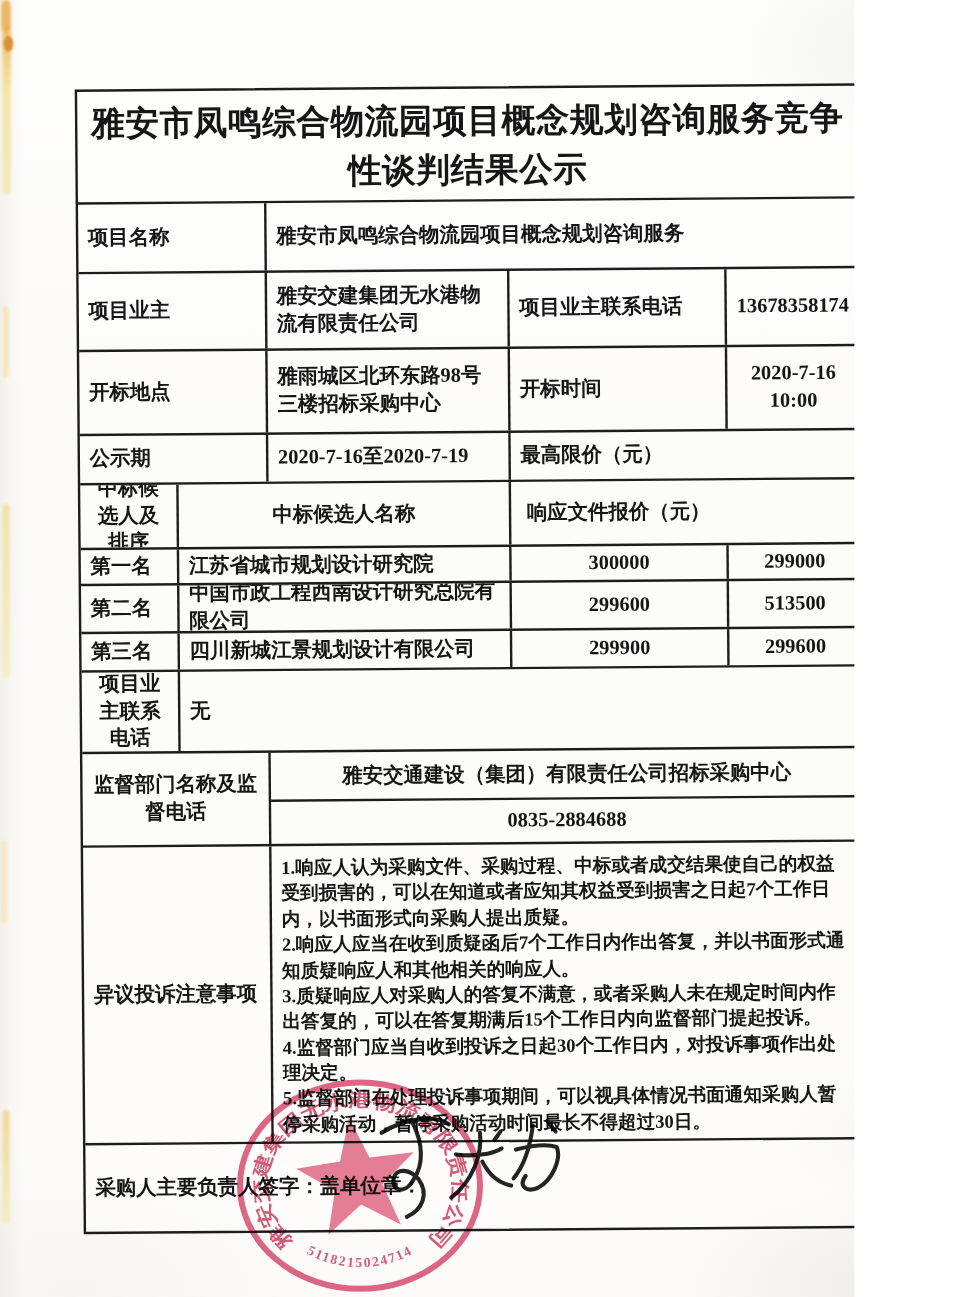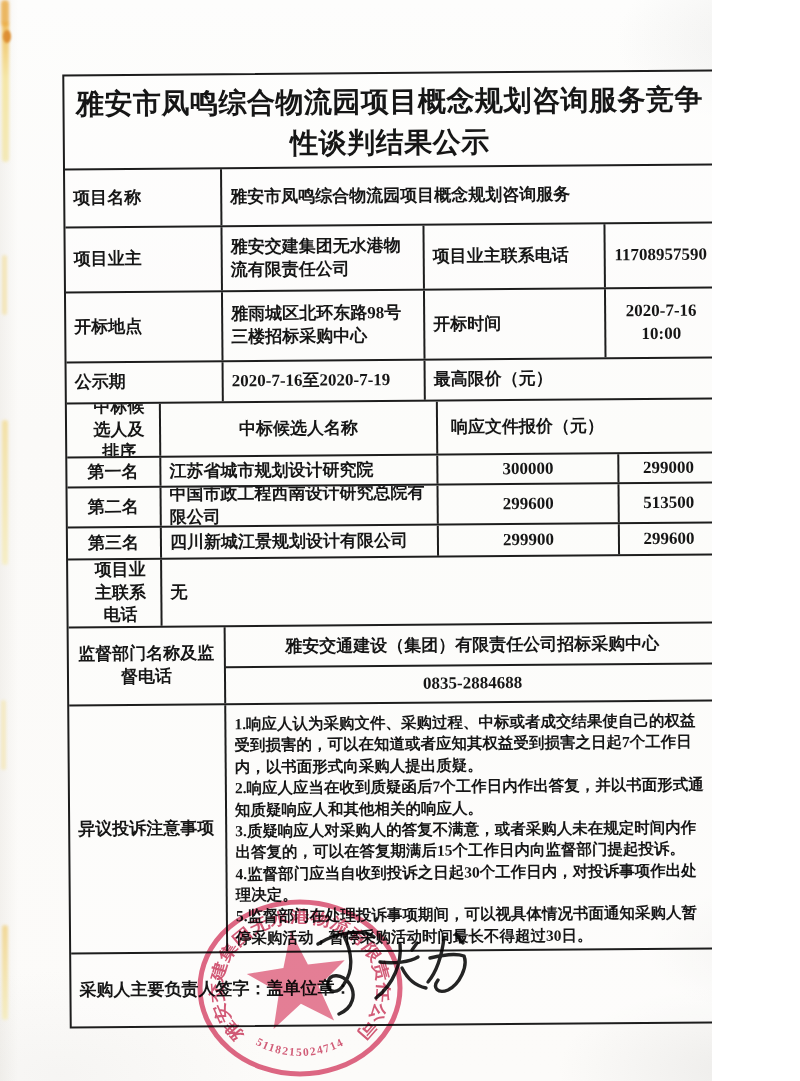--- a/index.html
+++ b/index.html
@@ -57,21 +57,21 @@
   .cell.left{justify-content:flex-start;text-align:left;}
   .title-row{height:92px;align-items:center;justify-content:center;}
   .doc-title{
     width:100%;text-align:center;font-size:28px;font-weight:bold;
     line-height:1.45;letter-spacing:.5px;padding:6px 2px 0 2px;
   }
   .w-label{width:155px;flex:0 0 auto;}
   .w-c2{width:202px;flex:0 0 auto;}
   .w-c3{width:181px;flex:0 0 auto;}
   .w-c4{flex:1 1 auto;}
-  .w-rank{width:80px;flex:0 0 auto;margin-left:12px;}
+  .w-rank{width:80px;flex:0 0 auto;}
   .w-name{width:277px;flex:0 0 auto;}
   .w-rest{flex:1 1 auto;}
   .stack{display:flex;flex-direction:column;flex:1 1 auto;border-left:2px solid #1d1d1d;}
   .stack .sub{flex:1 1 auto;display:flex;align-items:center;justify-content:center;
     font-size:17px;font-weight:600;box-sizing:border-box;}
   .stack .sub + .sub{border-top:2px solid #1d1d1d;}
   .notes-cell{display:block;padding:8px 10px 6px 8px;align-items:flex-start;}
   .notes-cell p{margin:0;font-size:15.5px;font-weight:600;line-height:1.38;text-align:left;}
   .sign-row{align-items:center;}
   .sign-cell{border-left:none;width:100%;padding-left:8px;}
@@ -104,21 +104,21 @@
 
     <div class="trow" style="height:58px">
       <div class="cell left w-label">项目名称</div>
       <div class="cell left w-rest">雅安市凤鸣综合物流园项目概念规划咨询服务</div>
     </div>
 
     <div class="trow" style="height:65px">
       <div class="cell left w-label">项目业主</div>
       <div class="cell left w-c2">雅安交建集团无水港物流有限责任公司</div>
       <div class="cell left w-c3">项目业主联系电话</div>
-      <div class="cell center w-c4">11708957590</div>
+      <div class="cell center w-c4">13678358174</div>
     </div>
 
     <div class="trow" style="height:70px">
       <div class="cell left w-label">开标地点</div>
       <div class="cell left w-c2">雅雨城区北环东路98号三楼招标采购中心</div>
       <div class="cell left w-c3">开标时间</div>
       <div class="cell center w-c4">2020-7-16 10:00</div>
     </div>
 
     <div class="trow" style="height:41px">

